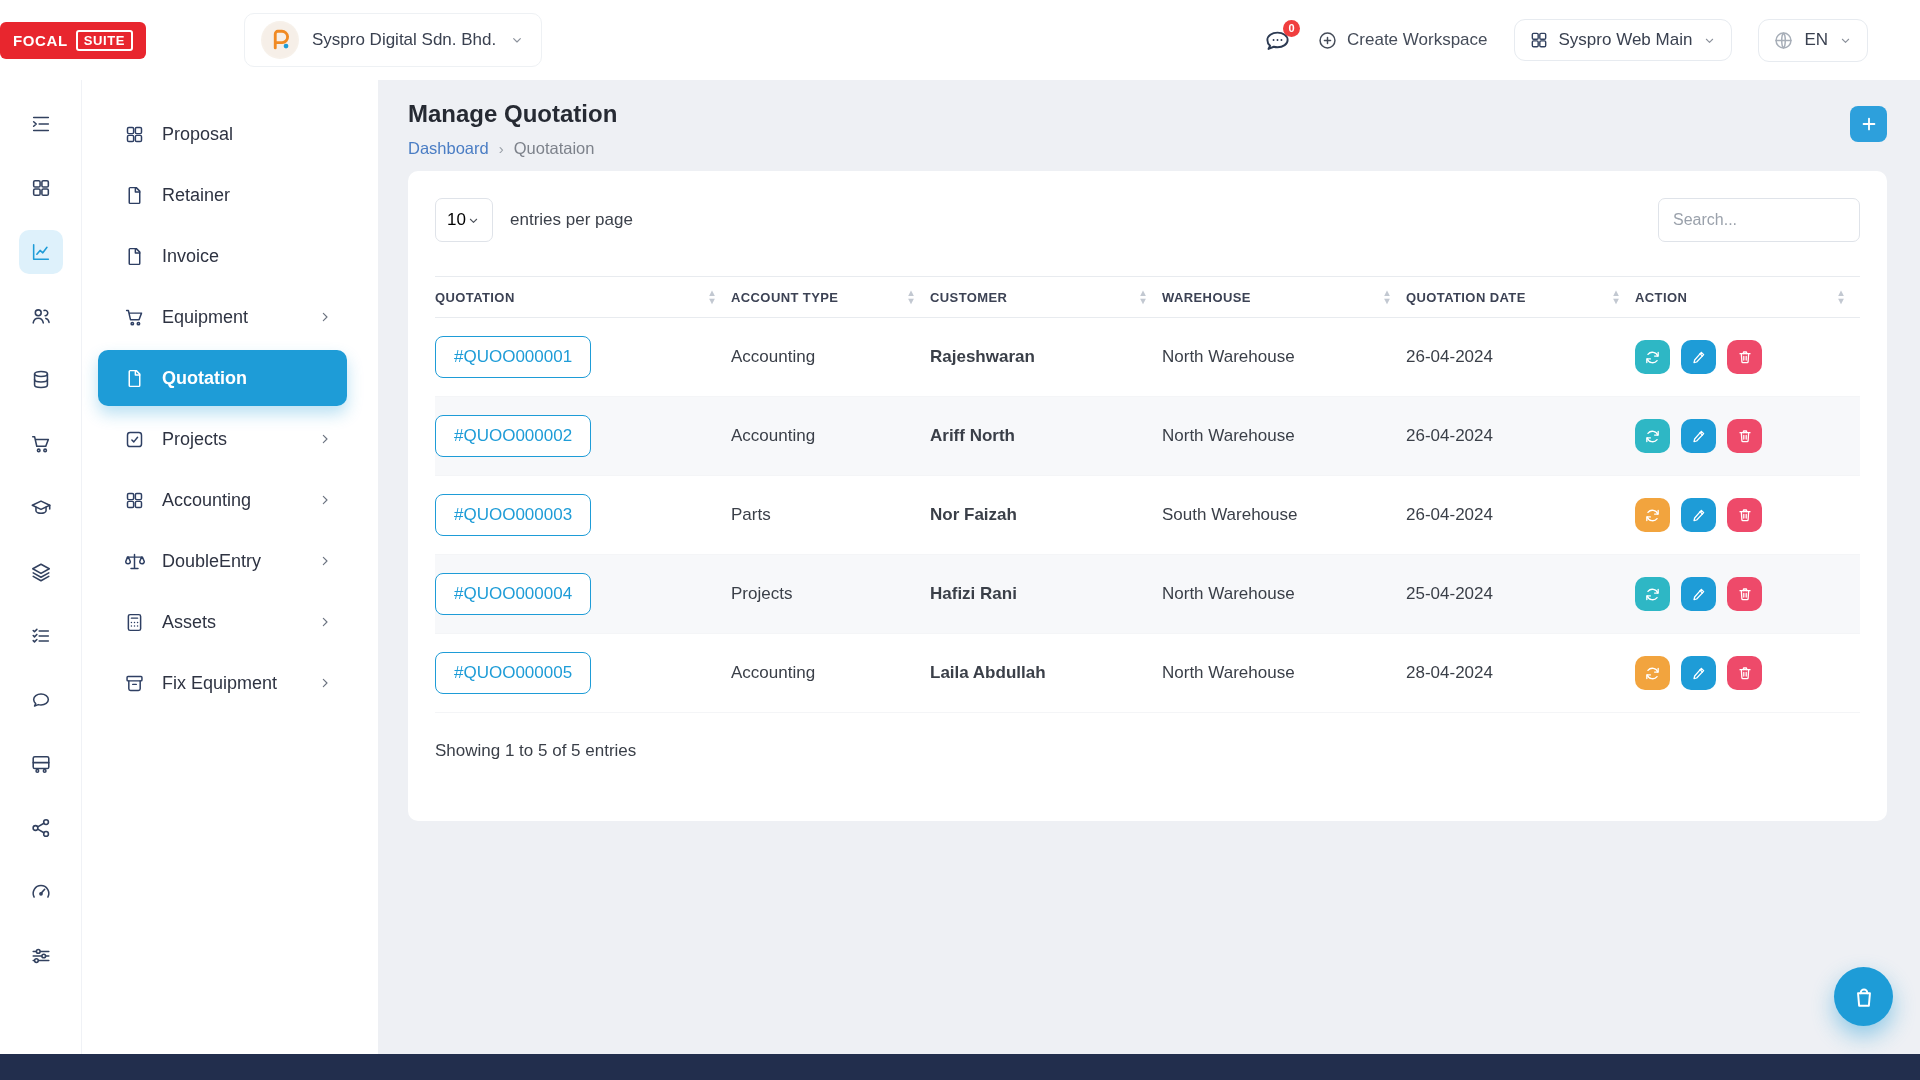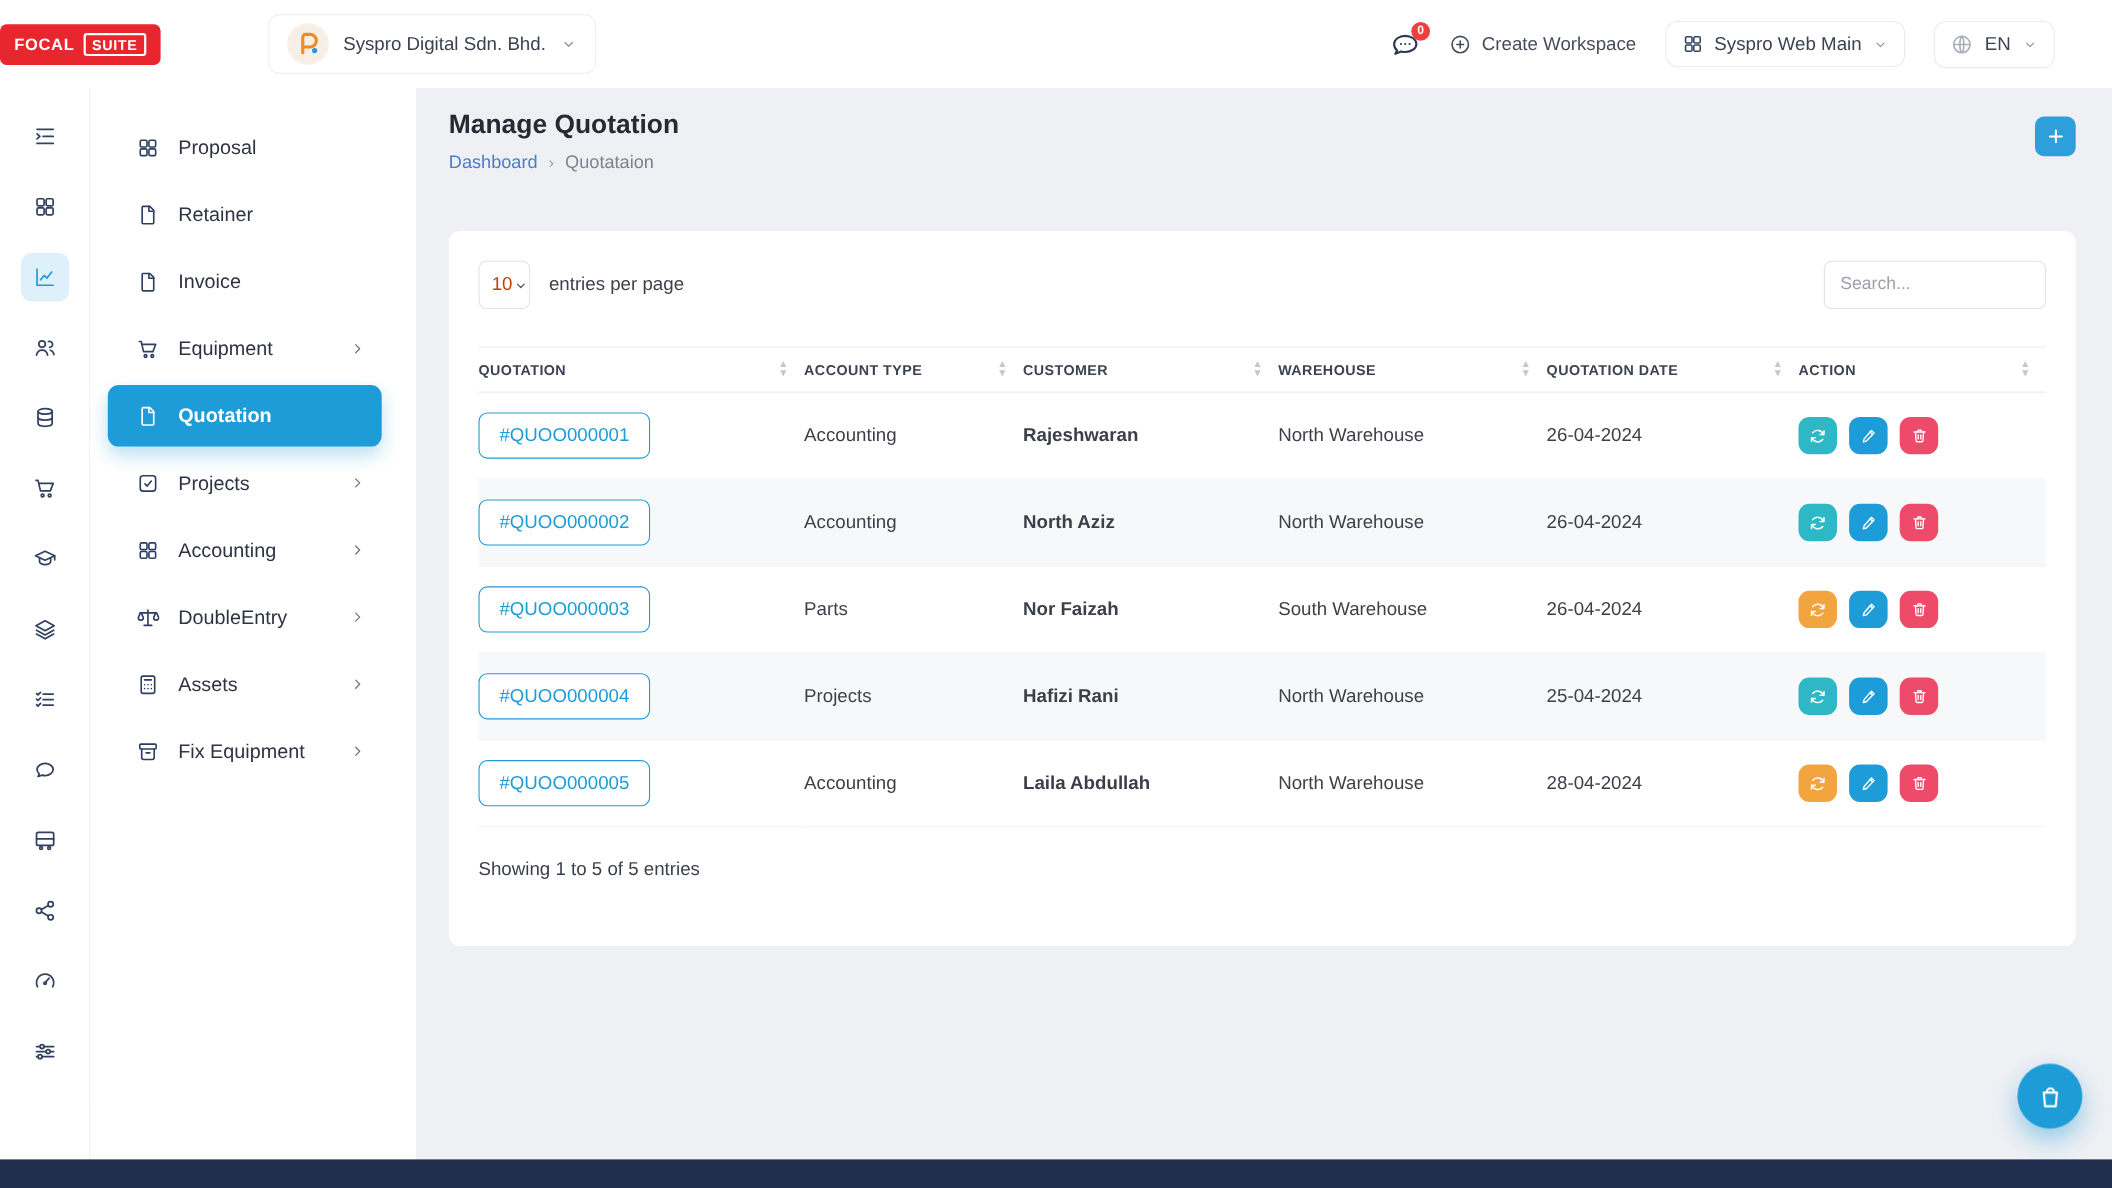--- a/index.html
+++ b/index.html
@@ -31,32 +31,32 @@
   
   .menu{position:fixed;top:80px;left:82px;bottom:26px;width:296px;background:#fff;padding:26px 31px 0 16px;z-index:10}
   .menu-item{height:56px;margin-bottom:5px;display:flex;align-items:center;gap:17px;padding:0 14px 0 26px;border-radius:10px;color:#2e3342;font-size:18px;font-weight:500;cursor:pointer}
   .menu-item .mi{color:#2e3f63}
   .menu-item .chev-r{margin-left:auto;color:#6b7380}
   .menu-item.active{background:#1e9cd7;color:#fff;box-shadow:0 8px 16px rgba(30,156,215,.3);font-weight:600}
   .menu-item.active .mi{color:#fff}
 
   
   .main{position:absolute;left:378px;top:80px;width:1542px;padding:20px 33px 0 30px}
-  .page-head{display:flex;align-items:flex-start;justify-content:space-between;margin-bottom:52px}
+  .page-head{display:flex;align-items:flex-start;justify-content:space-between;margin-bottom:13px}
   .page-title{font-size:24px;font-weight:700;color:#262a33;margin-bottom:11px}
   .breadcrumb{display:flex;align-items:center;gap:10px;font-size:16.5px}
   .bc-link{color:#4a7dc4;cursor:pointer}
   .bc-sep{color:#9aa0a8;font-size:15px}
   .bc-current{color:#7d828b}
   .add-btn{width:37px;height:36px;border:none;border-radius:8px;background:#2da0dc;color:#fff;display:flex;align-items:center;justify-content:center;cursor:pointer;margin-top:6px}
 
   .card{background:#fff;border-radius:10px;padding:27px 27px 60px 27px}
   .toolbar{display:flex;align-items:center;justify-content:space-between;margin-bottom:34px}
   .entries{display:flex;align-items:center;gap:17px}
-  .select{width:47px;height:44px;border:1px solid #dfe3e9;border-radius:7px;background:#fff;display:flex;align-items:center;justify-content:space-between;padding:0 11px;font-size:17px;color:#c2410c;cursor:pointer}
+  .select{width:58px;height:44px;border:1px solid #dfe3e9;border-radius:7px;background:#fff;display:flex;align-items:center;justify-content:space-between;padding:0 11px;font-size:17px;color:#000000;cursor:pointer}
   .select .chev{color:#4d525b}
   .entries-label{font-size:17px;color:#3c414b}
   .search{width:202px;height:44px;border:1px solid #dfe3e9;border-radius:7px;padding:0 14px;font-size:16px;color:#2f333c;outline:none;font-family:"Liberation Sans",sans-serif}
   .search::placeholder{color:#9aa1ab}
 
   .qtable{width:100%;border-collapse:collapse;table-layout:fixed}
   .qtable thead th{border-top:1px solid #e8ebef;border-bottom:1px solid #e8ebef;height:41px;text-align:left;font-size:13px;letter-spacing:.4px;color:#3c4254;font-weight:700;padding:0 16px 0 0}
   .thw{display:flex;align-items:center;justify-content:space-between}
   .sort{display:inline-flex;flex-direction:column;align-items:center;color:#c2c8d1;font-size:10px;line-height:8px;cursor:pointer}
   .sort i{font-style:normal;height:8px}
@@ -552,21 +552,21 @@
                       <path d="M10.2 11v5.5M13.8 11v5.5"></path>
                     </svg>
                   </span>
                 </button>
           </div>
             </td>
         </tr>
         <tr>
           <td><button class="quote-pill">#QUOO000002</button></td>
           <td>Accounting</td>
-          <td class="customer">North Aziz</td>
+          <td class="customer">Ariff North</td>
           <td>North Warehouse</td>
           <td>26-04-2024</td>
           <td>
               <div class="actions">
             <button class="act cyan">
                   <span class="ic">
                     <svg width="17" height="17" viewBox="0 0 24 24">
                       <path d="M20 5v5h-5"></path>
                       <path d="M4 19v-5h5"></path>
                       <path d="M19.4 10A8 8 0 0 0 5.6 7.6M4.6 14a8 8 0 0 0 13.8 2.4"></path>

